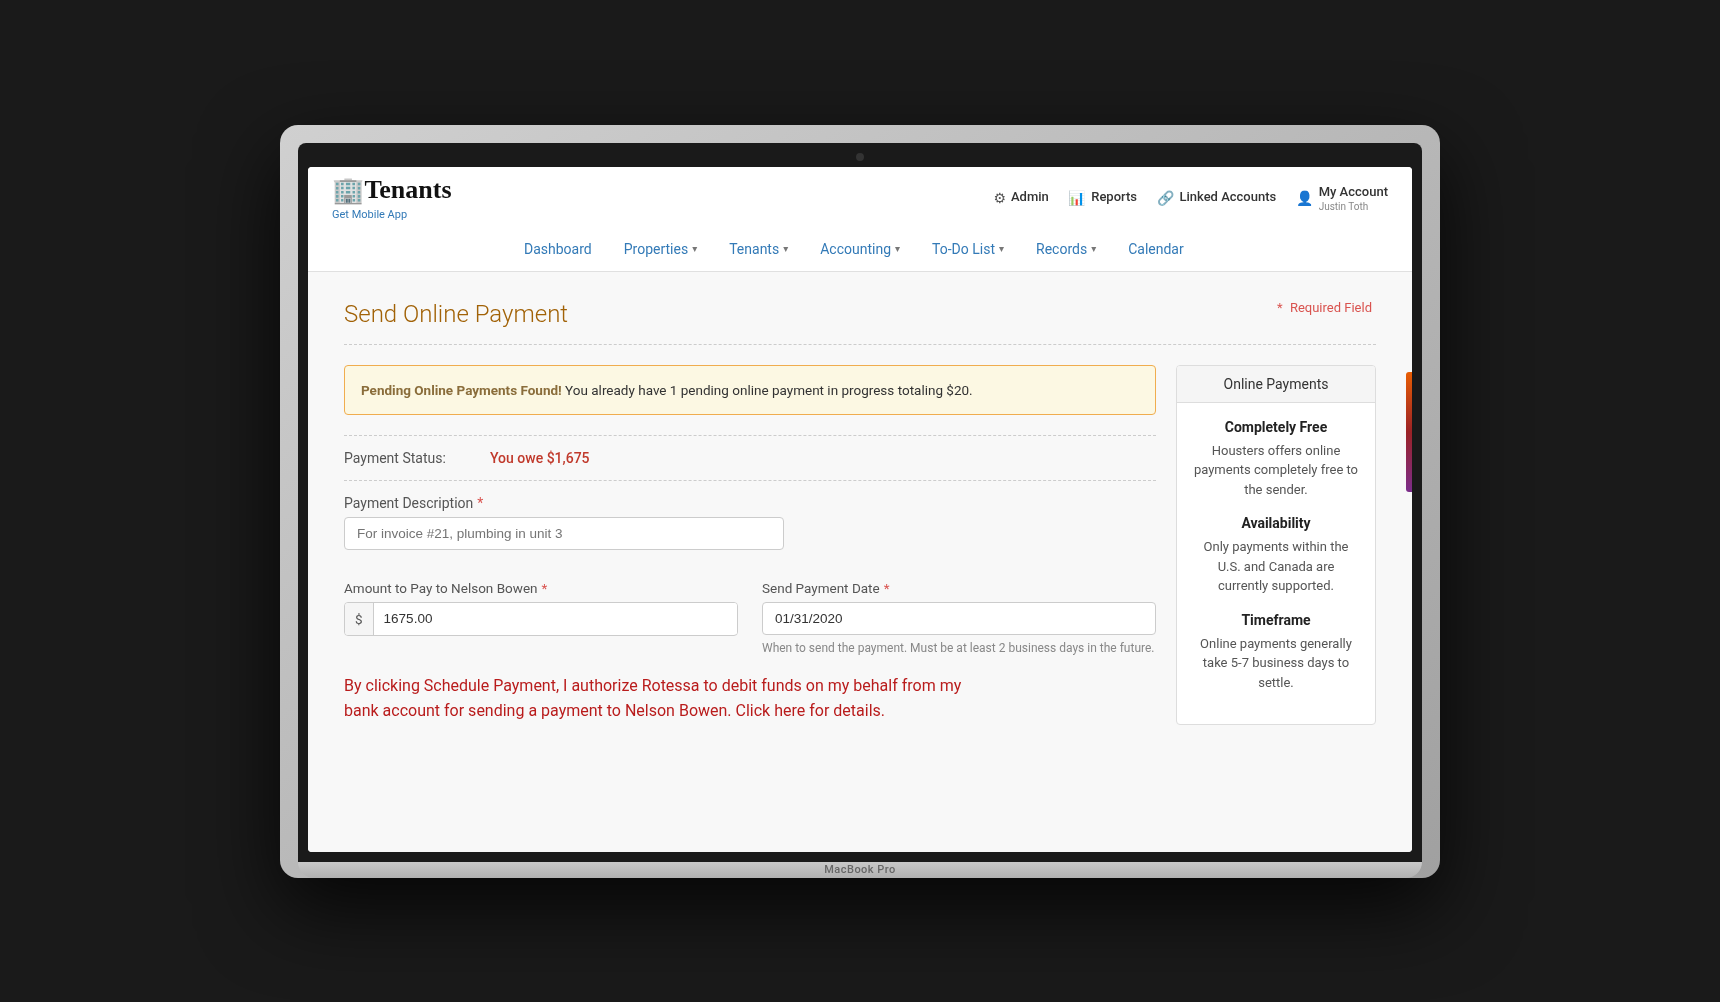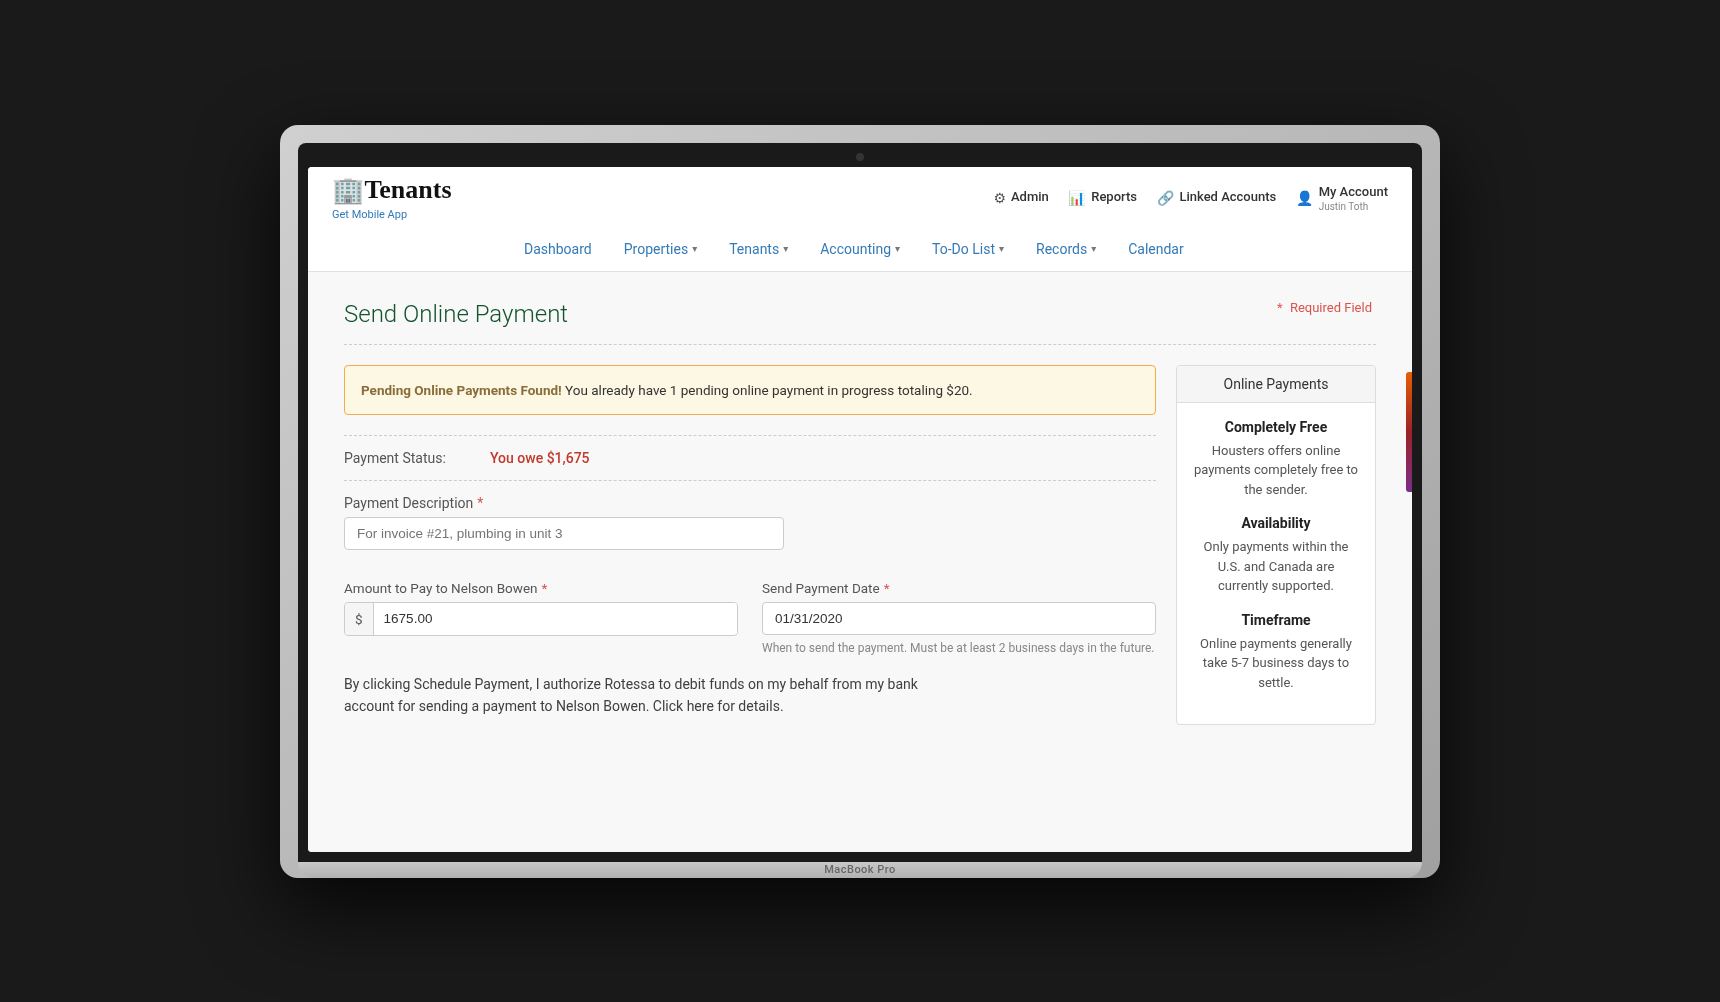--- a/index.html
+++ b/index.html
@@ -161,21 +161,21 @@
     .page-header {
       display: flex;
       justify-content: space-between;
       align-items: flex-start;
       margin-bottom: 16px;
     }
 
     .page-title {
       font-size: 24px;
       font-weight: 300;
-      color: #14532d;
+      color: #a16207;
     }
 
     .required-note {
       font-size: 13px;
       color: #666;
     }
 
     .required-note span {
       color: #d9534f;
       margin-right: 4px;
@@ -333,22 +333,22 @@
       color: #fff;
       border: none;
       border-radius: 4px;
       padding: 12px 28px;
       font-size: 15px;
       cursor: pointer;
       margin-bottom: 20px;
     }
 
     .auth-text {
-      font-size: 14px;
-      color: #404040;
+      font-size: 16px;
+      color: #b91c1c;
       line-height: 1.6;
       max-width: 620px;
     }
 
     
     .sidebar {
       width: 200px;
       flex-shrink: 0;
     }
 

